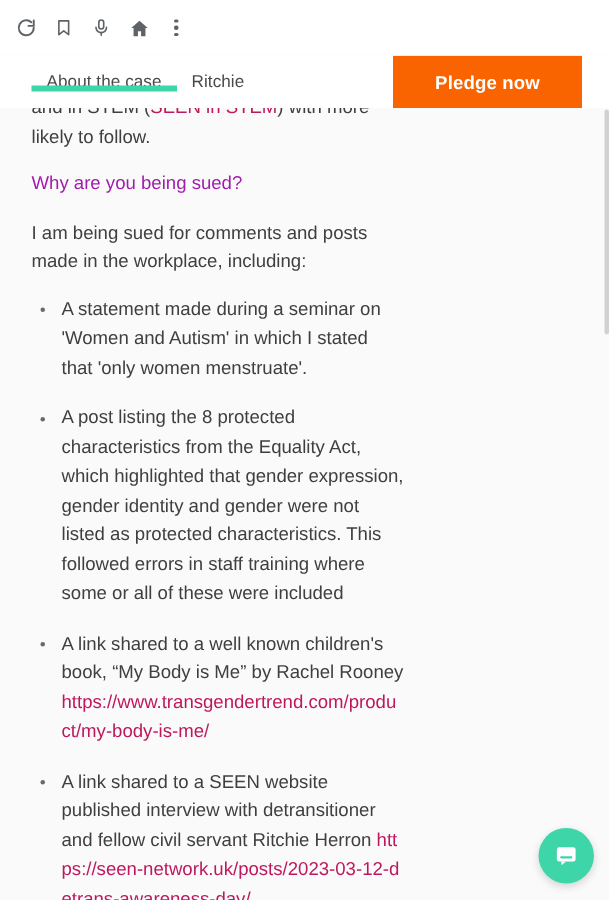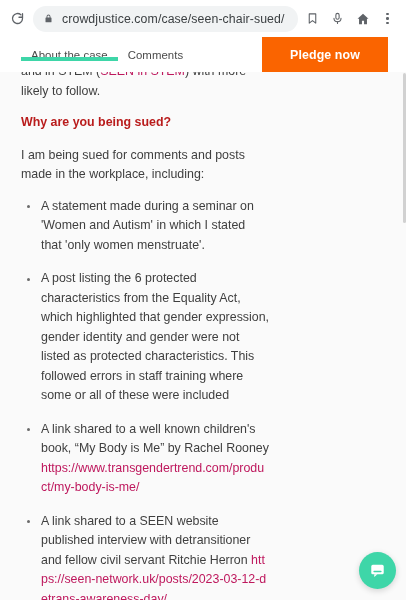--- a/index.html
+++ b/index.html
@@ -173,22 +173,22 @@
 
   p.para {
     font-size: 12.4px;
     line-height: 19.5px;
     color: #3f3f3f;
     margin: 0 0 12px 0;
     max-width: 228px;
   }
 
   p.para.heading {
-    font-weight: bold;
-    color: #b91c1c;
+    font-weight: normal;
+    color: #a21caf;
     margin-bottom: 13px;
   }
 
   ul.bullets {
     list-style: none;
     margin: 0;
     padding: 0;
   }
 
   ul.bullets li {
@@ -251,28 +251,20 @@
 
 <div class="browser-chrome">
 
   <div class="chrome-btn">
     <svg width="15" height="15" viewBox="0 0 24 24" fill="none" stroke="#5f6368" stroke-width="2.1" stroke-linecap="round">
       <path d="M20 12a8 8 0 1 1-2.6-5.9"></path>
       <path d="M20 4.2V10h-5.6"></path>
     </svg>
   </div>
 
-  <div class="omnibox">
-    <span class="lock-icon">
-      <svg width="9" height="11" viewBox="0 0 24 24" fill="#5f6368">
-        <path d="M12 1.5A5.2 5.2 0 0 0 6.8 6.7V9.5H5.6A1.6 1.6 0 0 0 4 11.1v9.3A1.6 1.6 0 0 0 5.6 22h12.8a1.6 1.6 0 0 0 1.6-1.6v-9.3a1.6 1.6 0 0 0-1.6-1.6h-1.2V6.7A5.2 5.2 0 0 0 12 1.5zm0 2.4a2.8 2.8 0 0 1 2.8 2.8V9.5H9.2V6.7A2.8 2.8 0 0 1 12 3.9z"></path>
-      </svg>
-    </span>
-    <span class="omnibox-url" title="crowdjustice.com/case/seen-chair-sued/">crowdjustice.com/case/seen-chair-sued/</span>
-  </div>
 
   <div class="omni-action">
     <svg width="13" height="13" viewBox="0 0 24 24" fill="none" stroke="#5f6368" stroke-width="2" stroke-linejoin="round">
       <path d="M6 3.5h12v17l-6-4.6-6 4.6z"></path>
     </svg>
   </div>
 
   <div class="omni-action">
     <svg width="13" height="13" viewBox="0 0 24 24" fill="none" stroke="#5f6368" stroke-width="2" stroke-linecap="round">
       <rect x="9" y="2.5" width="6" height="11" rx="3"></rect>
@@ -297,21 +289,21 @@
 </div>
 
 <div class="page">
 
   <div class="tabbar">
     <div class="tabs">
       <div class="tab active">
         <span>About the case</span>
       </div>
       <div class="tab">
-        <span>Comments</span>
+        <span>Ritchie</span>
       </div>
     </div>
     <div class="pledge-btn">
       <span>Pledge now</span>
     </div>
   </div>
 
   <div class="content">
     <div class="content-inner">
 
@@ -321,21 +313,21 @@
 
       <p class="para heading">Why are you being sued?</p>
 
       <p class="para">I am being sued for comments and posts made in the workplace, including:</p>
 
       <ul class="bullets">
         <li>
           <span>A statement made during a seminar on 'Women and Autism' in which I stated that 'only women menstruate'.</span>
         </li>
         <li>
-          <span>A post listing the 6 protected characteristics from the Equality Act, which highlighted that gender expression, gender identity and gender were not listed as protected characteristics.  This followed errors in staff training where some or all of these were included</span>
+          <span>A post listing the 8 protected characteristics from the Equality Act, which highlighted that gender expression, gender identity and gender were not listed as protected characteristics.  This followed errors in staff training where some or all of these were included</span>
         </li>
         <li>
           <span>A link shared to a well known children's book, “My Body is Me” by Rachel Rooney </span><a class="link" href="#">https://www.transgendertrend.com/product/my-body-is-me/</a>
         </li>
         <li>
           <span>A link shared to a SEEN website published interview with detransitioner and fellow civil servant Ritchie Herron </span><a class="link" href="#">https://seen-network.uk/posts/2023-03-12-detrans-awareness-day/</a>
         </li>
 
       </ul>
 

